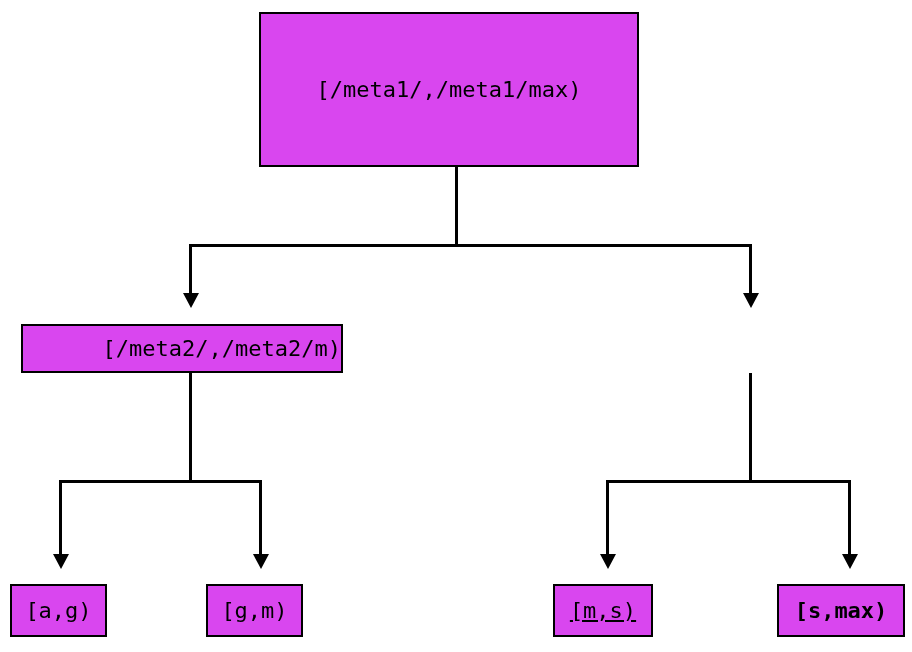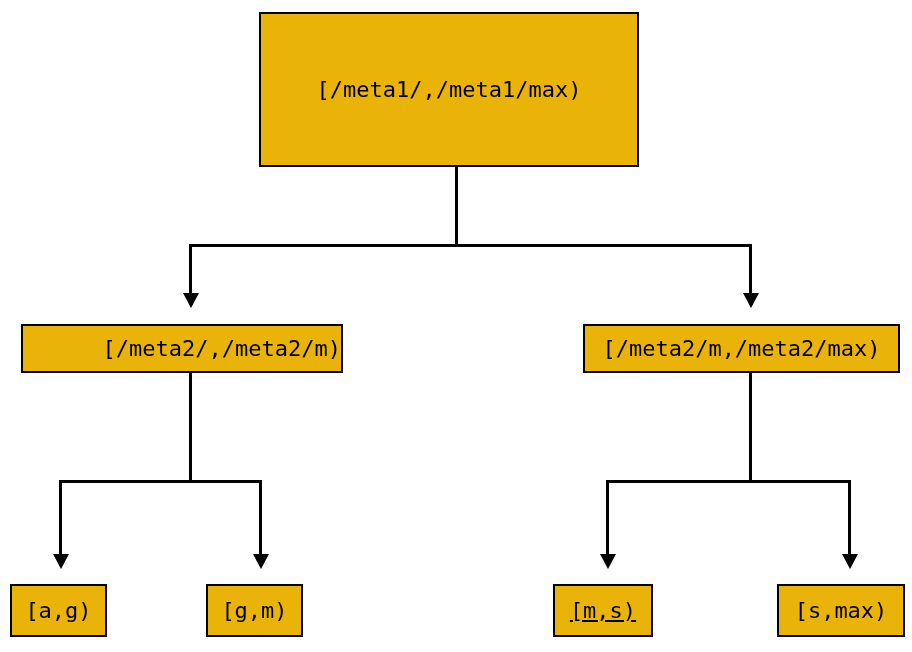--- a/index.html
+++ b/index.html
@@ -16,21 +16,21 @@
   }
   #diagram-root {
     position: relative;
     width: 912px;
     height: 652px;
     background: #ffffff;
   }
   .node {
     position: absolute;
     box-sizing: border-box;
-    background: #eab308;
+    background: #d946ef;
     border: 2px solid #000000;
     display: flex;
     align-items: center;
     justify-content: center;
     color: #000000;
     font-family: "DejaVu Sans Mono", "Liberation Mono", monospace;
     white-space: pre;
   }
   .node-label {
     font-family: "DejaVu Sans Mono", "Liberation Mono", monospace;
@@ -49,21 +49,21 @@
   #node-mid-right {
     left: 583px;  top: 324px; width: 317px; height: 49px;
   }
   #node-mid-left .node-label,
   #node-mid-right .node-label { font-size: 22px; }
 
   .leaf { top: 584px; height: 53px; }
   #node-leaf-ag  { left: 10px;  width: 97px; }
   #node-leaf-gm  { left: 206px; width: 97px; }
   #node-leaf-ms  { left: 553px; width: 100px; text-decoration: underline; }
-  #node-leaf-smax{ left: 777px; width: 128px; }
+  #node-leaf-smax{ left: 777px; width: 128px; font-weight: bold; }
   .leaf .node-label { font-size: 22px; }
 
   
   .edge-v, .edge-h {
     position: absolute;
     background: #000000;
   }
   .edge-v { width: 3px; }
   .edge-h { height: 3px; }
 
@@ -93,23 +93,20 @@
   <div class="arrow-head" style="left:183px; top:293px;"></div>
 
   <div class="edge-v" style="left:749px; top:244px; height:49px;"></div>
   <div class="edge-h" style="left:455px; top:244px; width:297px;"></div>
   <div class="arrow-head" style="left:743px; top:293px;"></div>
 
   <div class="node" id="node-mid-left">
     <span class="node-label">[/meta2/,/meta2/m)</span>
   </div>
 
-  <div class="node" id="node-mid-right">
-    <span class="node-label">[/meta2/m,/meta2/max)</span>
-  </div>
 
   <div class="edge-v" style="left:189px; top:373px; height:110px;"></div>
   <div class="edge-h" style="left:59px; top:480px; width:203px;"></div>
   <div class="edge-v" style="left:59px; top:480px; height:74px;"></div>
   <div class="arrow-head" style="left:53px; top:554px;"></div>
   <div class="edge-v" style="left:259px; top:480px; height:74px;"></div>
   <div class="arrow-head" style="left:253px; top:554px;"></div>
 
   <div class="edge-v" style="left:749px; top:373px; height:110px;"></div>
   <div class="edge-h" style="left:606px; top:480px; width:245px;"></div>

